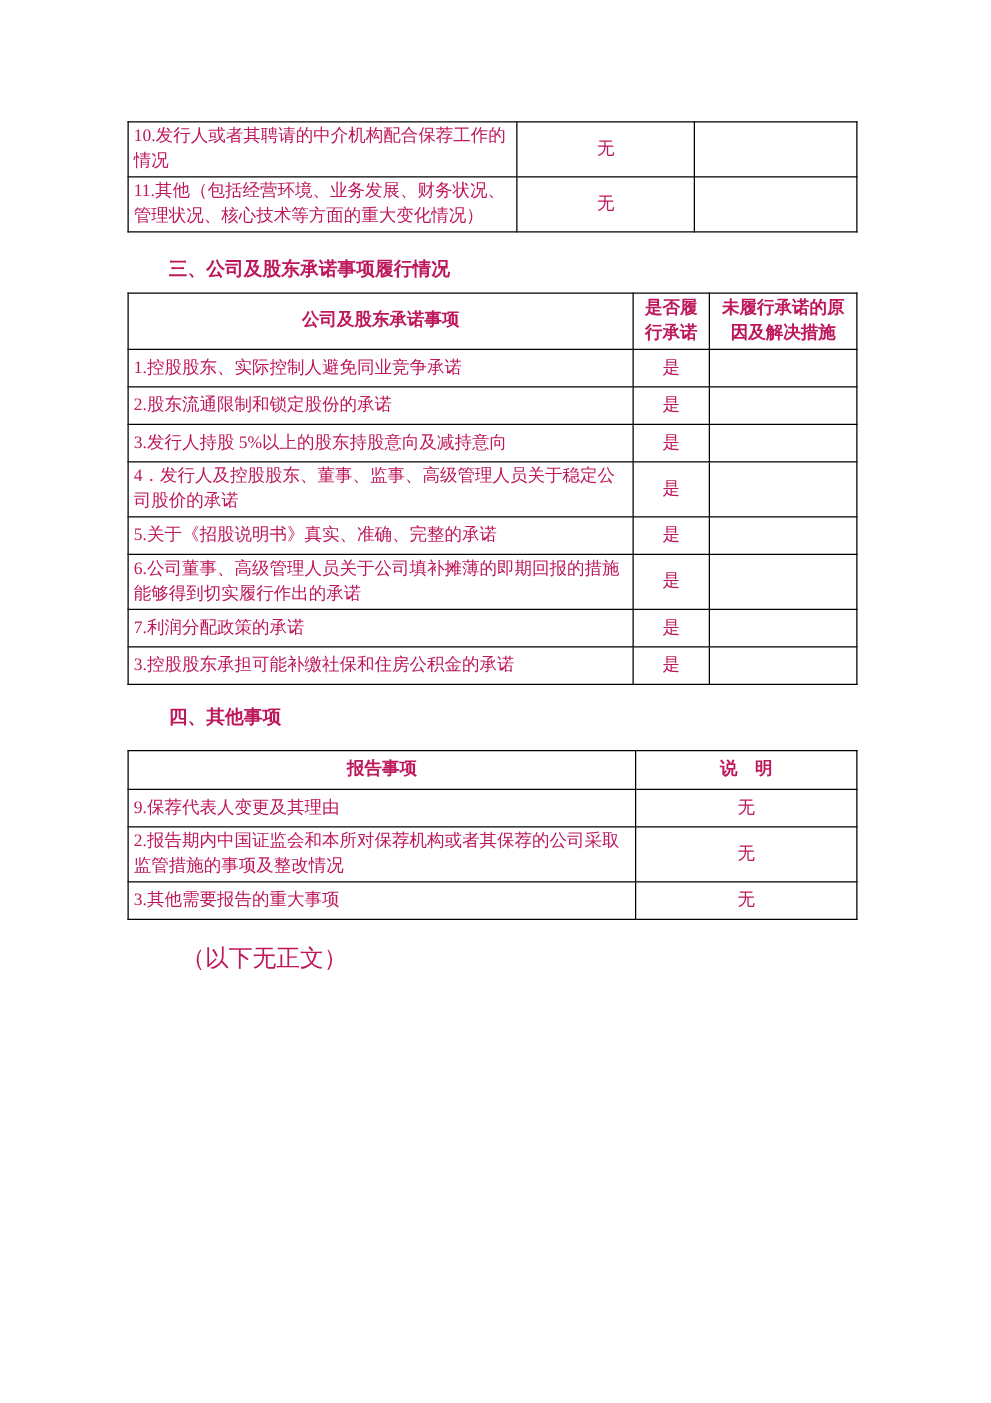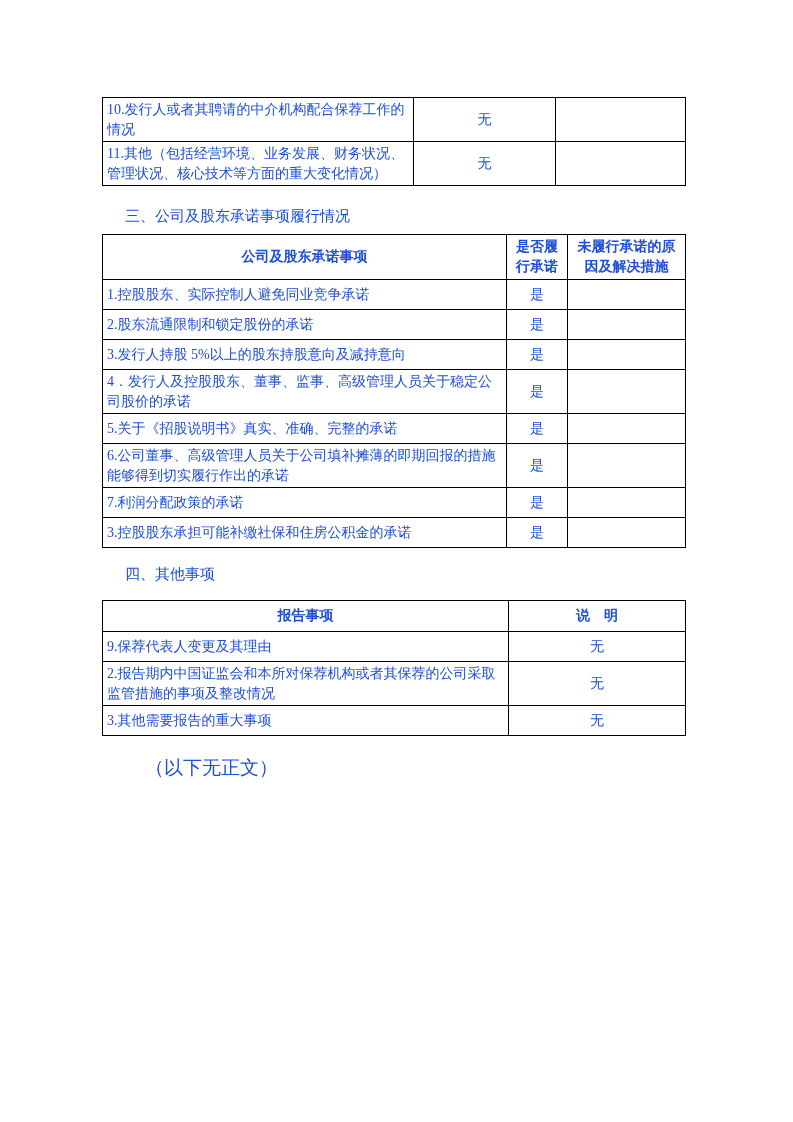--- a/index.html
+++ b/index.html
@@ -7,21 +7,21 @@
     padding: 0;
     background: #ffffff;
   }
   .page {
     position: relative;
     width: 793px;
     height: 935px;
     background: #ffffff;
     overflow: hidden;
     font-family: "Liberation Serif", "DejaVu Serif", serif;
-    color: #1d4ed8;
+    color: #be185d;
   }
   .content {
     position: absolute;
     left: 102px;
     top: 97px;
     width: 583px;
   }
   table {
     border-collapse: collapse;
     width: 583px;
@@ -46,23 +46,23 @@
   td.center {
     text-align: center;
     vertical-align: middle;
   }
   tr.h1l { height: 30px; padding-left: 28px; }   
   tr.h2l { height: 44px; }   
   tr.hdr2 { height: 45px; }  
   tr.hdr1 { height: 31px; }  
   .section-heading {
     font-size: 15px;
-    font-weight: normal;
+    font-weight: bold;
     line-height: 21px;
-    margin: 2px;
+    margin: 12px;
     padding-left: 21px;
   }
   .h-sec3 { margin-top: 20px; margin-bottom: 7px; }
   .h-sec4 { margin-top: 16px; margin-bottom: 15px; }
   .trailing-note {
     font-size: 19px;
     line-height: 21px;
     margin-top: 21px;
     padding-left: 43px;
   }

